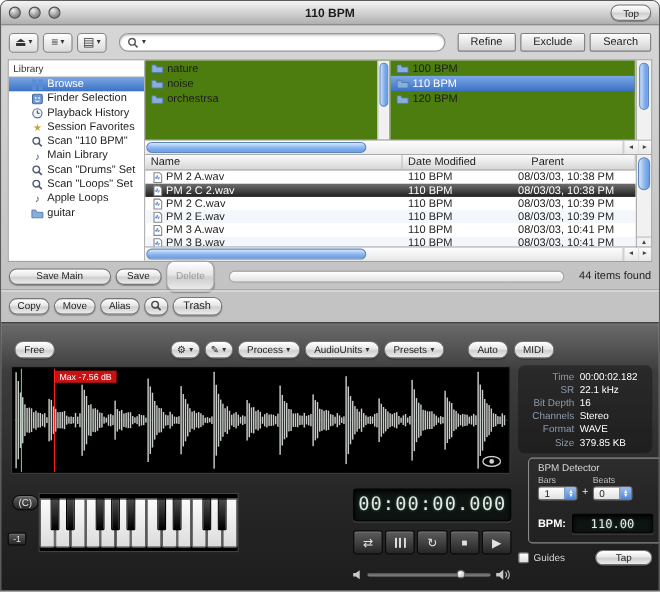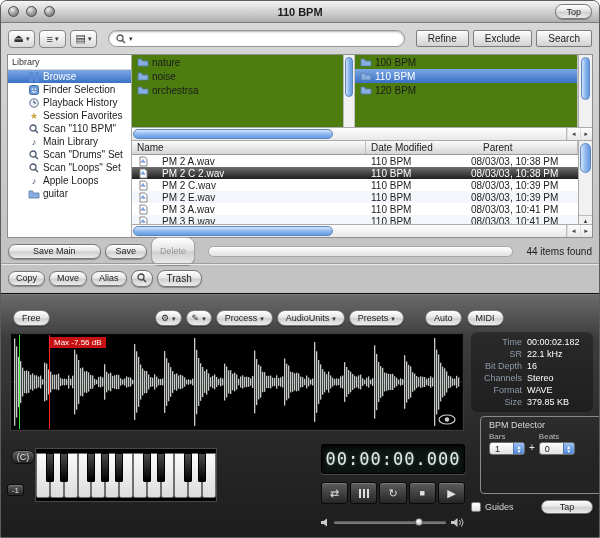--- a/index.html
+++ b/index.html
@@ -57,21 +57,21 @@
   .hs-arrows span{flex:1;display:flex;align-items:center;justify-content:center;font-size:6px;color:#444;border-left:1px solid #ddd;}
   .list-head{position:absolute;left:124px;right:14px;top:86px;height:14px;display:flex;
     background:linear-gradient(#fafafa,#d6d6d6);border-bottom:1px solid #999;font-size:10px;color:#1c1c1c;}
   .lh-cell{padding:1px 0 0 5px;border-right:1px solid #bdbdbd;white-space:nowrap;overflow:hidden;}
   .lh-name{flex:1;} .lh-parent{width:100px;flex:none;} .lh-date{width:112px;flex:none;border-right:none;}
   .file-rows{position:absolute;left:124px;right:14px;top:100px;bottom:12px;overflow:hidden;}
   .frow{display:flex;height:12px;font-size:10px;color:#1c1c1c;align-items:center;}
   .frow:nth-child(even){background:#f3f7fc;}
   .frow.sel{background:linear-gradient(#6f6f6f,#1f1f1f);color:#fff;}
   .fc{padding-left:5px;white-space:nowrap;overflow:hidden;}
-  .fc.name{flex:1;display:flex;align-items:center;gap:13px;}
+  .fc.name{flex:1;display:flex;align-items:center;gap:2px;}
   .fc.parent{width:100px;flex:none;} .fc.date{width:112px;flex:none;}
   .vscroll{position:absolute;right:0;top:86px;bottom:0;width:14px;background:#f1f1f1;border-left:1px solid #aaa;}
   .vs-thumb{position:absolute;left:1px;right:1px;top:2px;height:30px;border-radius:6px;
     background:linear-gradient(90deg,#d5e6fc,#8ab4ee 55%,#659be2);border:1px solid #5d85c0;}
   .vs-arrows{position:absolute;left:0;right:0;bottom:0;height:22px;border-top:1px solid #bbb;
     display:flex;flex-direction:column;}
   .vs-arrows span{flex:1;display:flex;align-items:center;justify-content:center;font-size:6px;color:#444;}
   
   .actionrow{position:absolute;top:241px;left:7px;right:7px;height:18px;display:flex;align-items:center;gap:4px;}
   .spacer-track{flex:1;height:11px;margin:0 9px;border:1px solid #a6a6a6;border-radius:6px;
@@ -791,20 +791,24 @@
           <span class="bb-lbl">Beats</span>
           <div class="tiny-pop">
             <span>0</span>
             <span class="pop-cap">
                 <i>▲</i>
                 <i>▼</i>
               </span>
           </div>
         </div>
       </div>
+      <div class="bpm-row">
+        <span class="bpm-lbl">BPM:</span>
+        <div class="lcd bpm-lcd">110.00</div>
+      </div>
     </div>
     <div class="guides-row">
       <span style="display:inline-flex;align-items:center;">
         <span class="chk"></span>
         <span class="chk-lbl">Guides</span>
       </span>
       <div class="aqua" style="width:52px;height:14px;">Tap</div>
     </div>
 
     <div class="dk cbtn">(C)</div>

